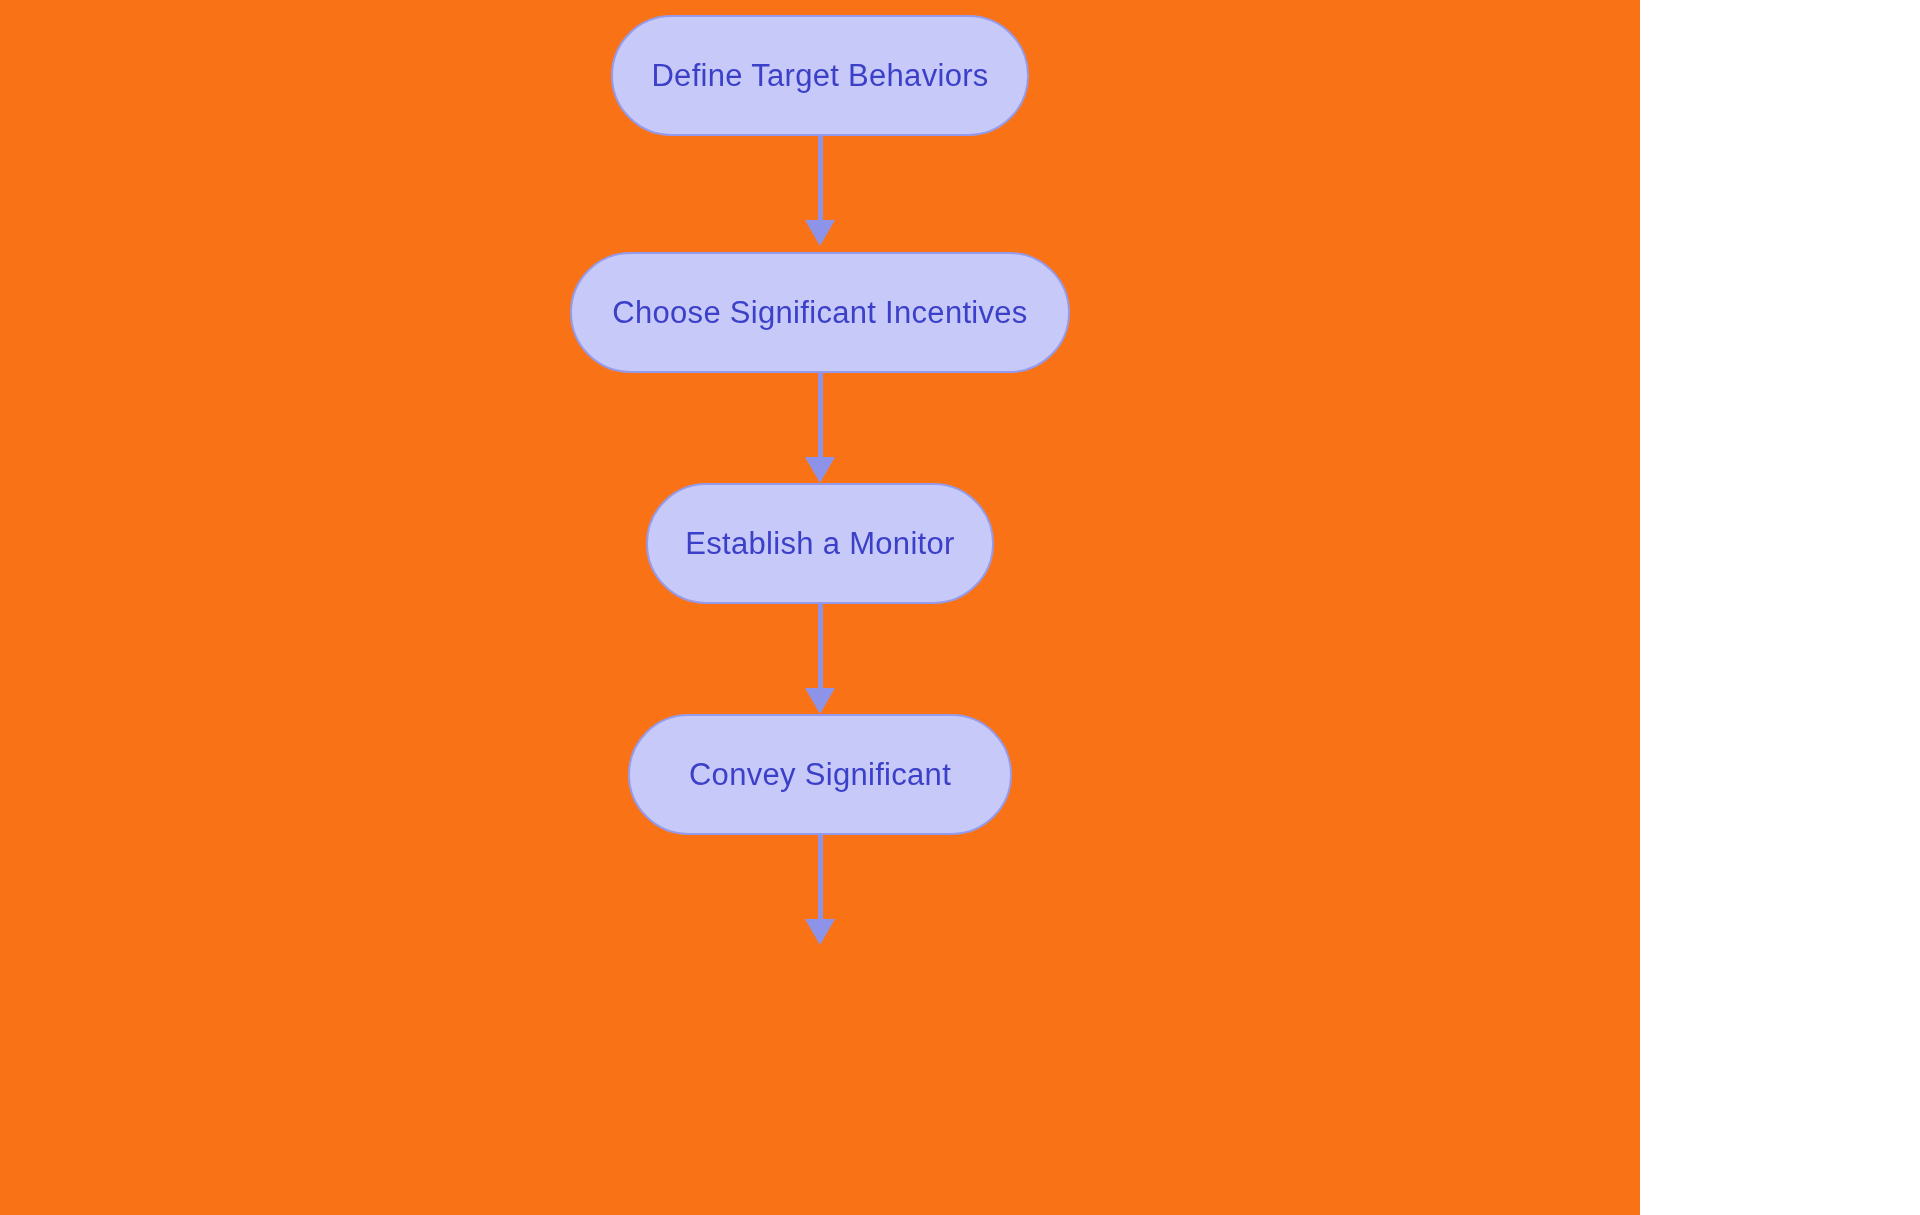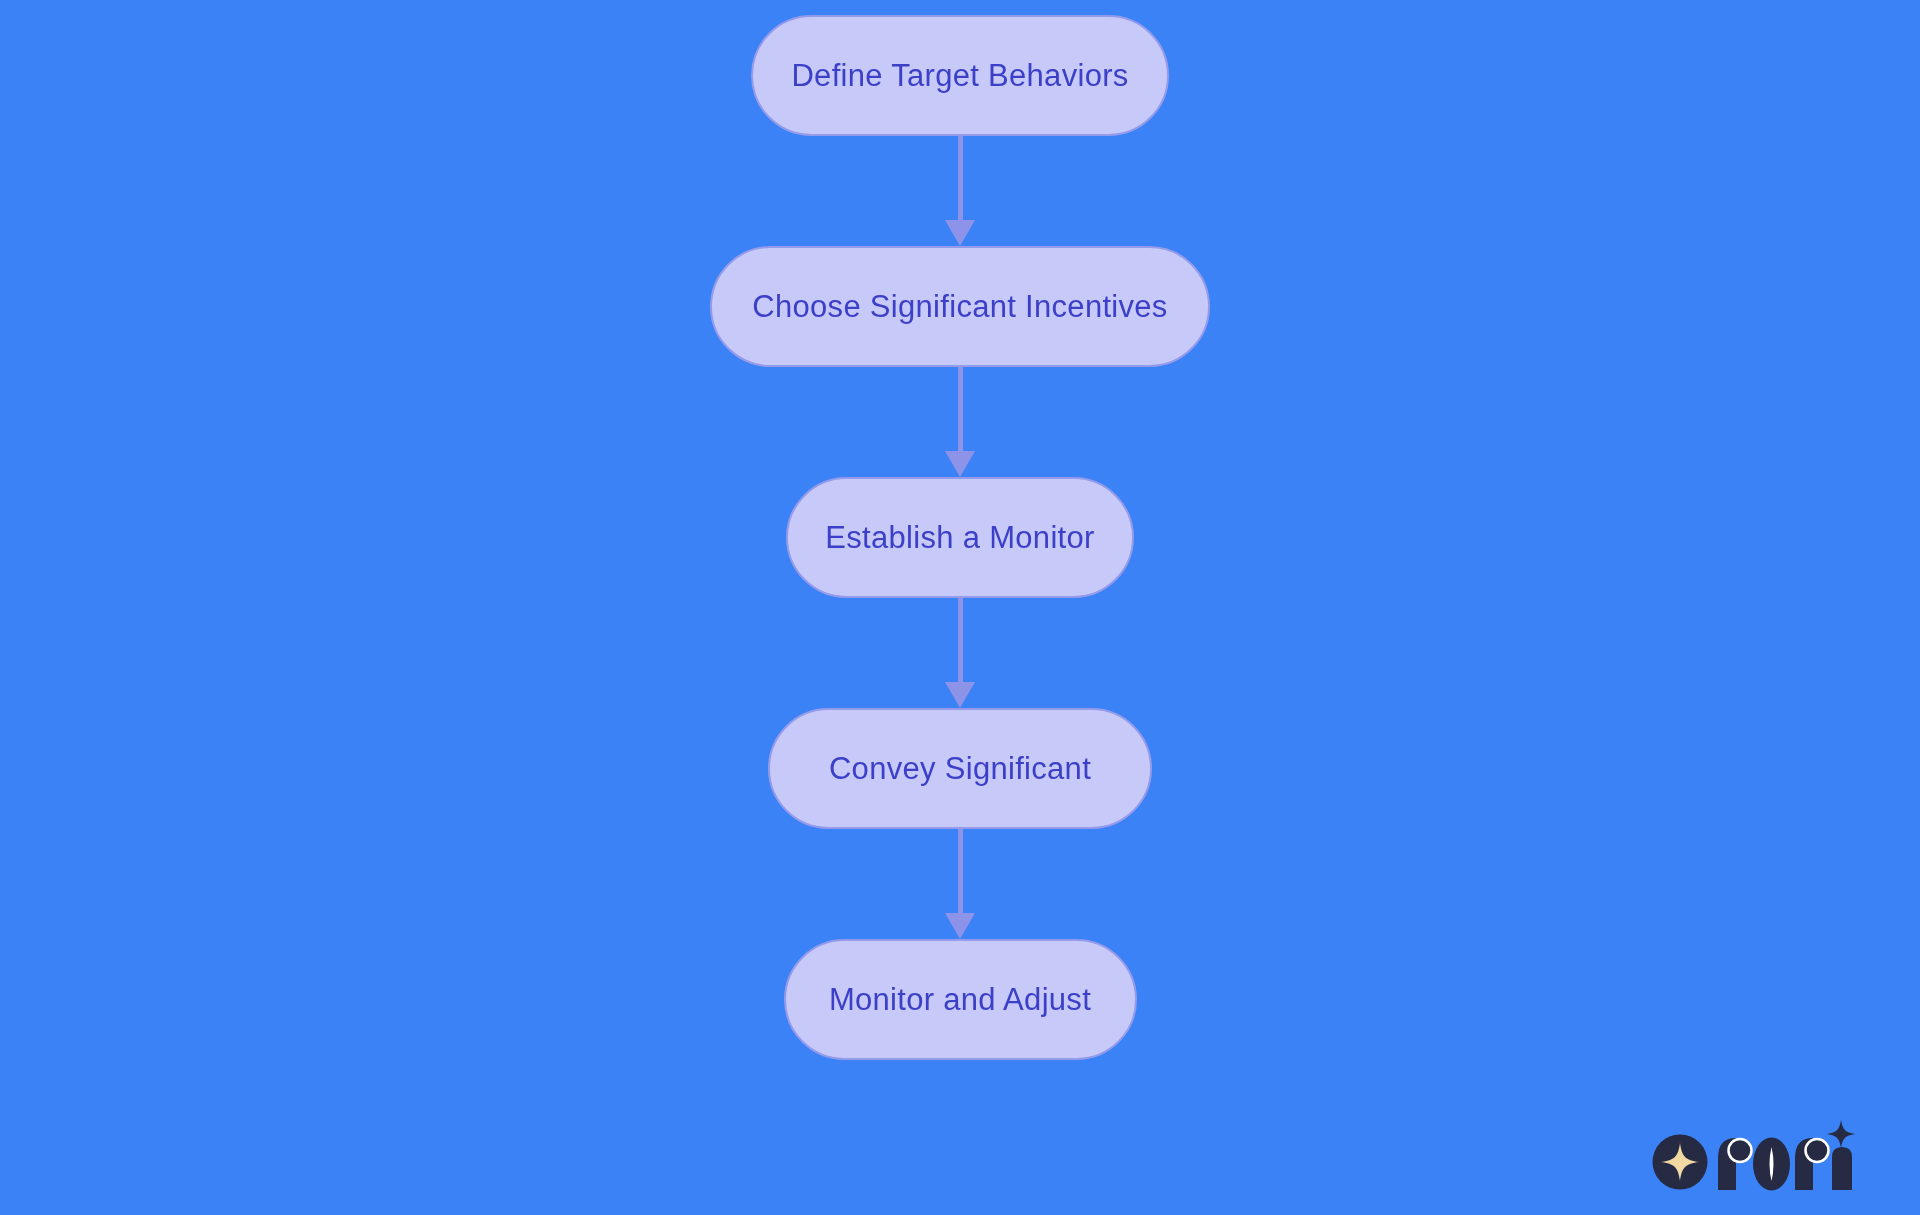--- a/index.html
+++ b/index.html
@@ -1,20 +1,20 @@
 <!DOCTYPE html>
 <html><head>
 <meta charset="utf-8">
 <style>
   html, body { margin: 0; padding: 0; background: #ffffff; }
   .canvas {
     position: relative;
-    width: 1920px;
+    width: 1640px;
     height: 1215px;
-    background: #3b82f6;
+    background: #f97316;
     overflow: hidden;
     font-family: "Liberation Sans", sans-serif;
   }
   .flow {
     position: absolute;
     top: 15px;
     left: 50%;
     transform: translateX(-50%);
     display: flex;
     flex-direction: column;
@@ -28,21 +28,21 @@
     border: 2px solid #959bea;
     color: #3c40c8;
     font-size: 31px;
     letter-spacing: 0.3px;
     display: flex;
     align-items: center;
     justify-content: center;
     white-space: nowrap;
   }
   .n1 { width: 418px; }
-  .n2 { width: 500px; }
+  .n2 { width: 500px; margin-top: 6px; }
   .n3 { width: 348px; }
   .n4 { width: 384px; }
   .n5 { width: 353px; }
   .arrow {
     position: relative;
     width: 34px;
     height: 110px;
     flex: 0 0 110px;
   }
   .arrow .shaft {
@@ -109,23 +109,20 @@
 
     <div class="node n4">
       <span>Convey Significant</span>
     </div>
 
     <div class="arrow">
       <div class="shaft"></div>
       <div class="head"></div>
     </div>
 
-    <div class="node n5">
-      <span>Monitor and Adjust</span>
-    </div>
 
   </div>
 
   <svg class="logo" viewBox="0 0 206 82" role="img" aria-label="rori">
 
     <g>
       <circle cx="30" cy="52" r="27.5" fill="#262b43"></circle>
       <path d="M30,33 C31.8,46.5 35.5,50.2 49,52 C35.5,53.8 31.8,57.5 30,71 C28.2,57.5 24.5,53.8 11,52 C24.5,50.2 28.2,46.5 30,33 Z" fill="#f2d8a2"></path>
     </g>
 

